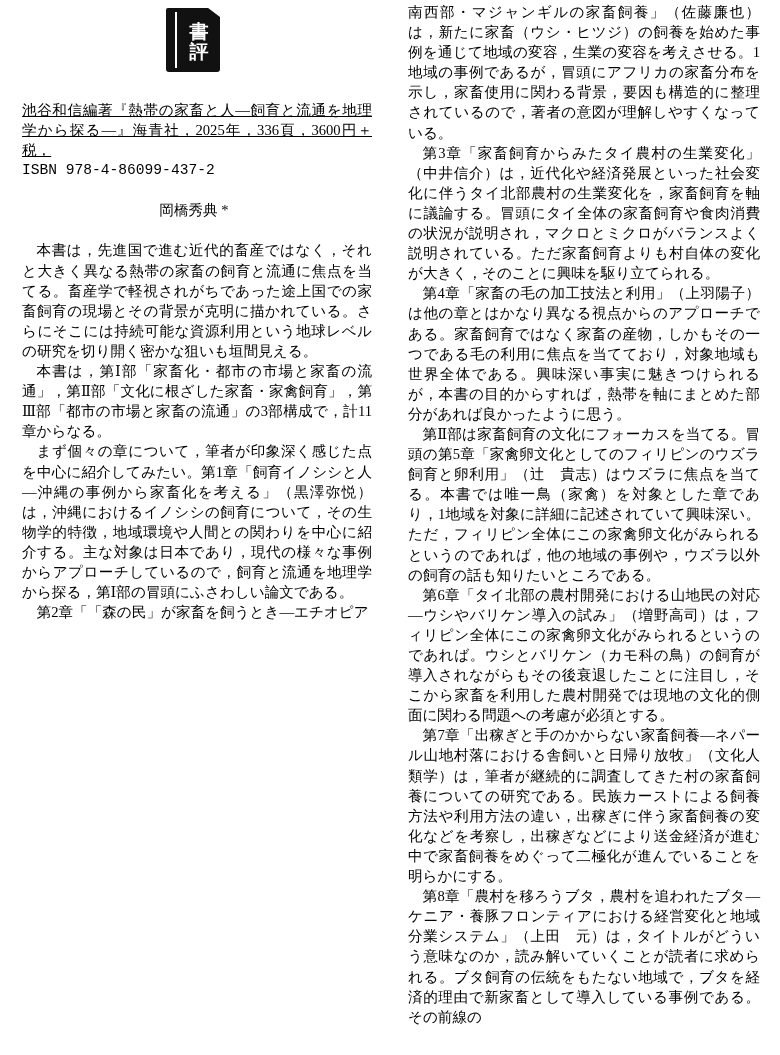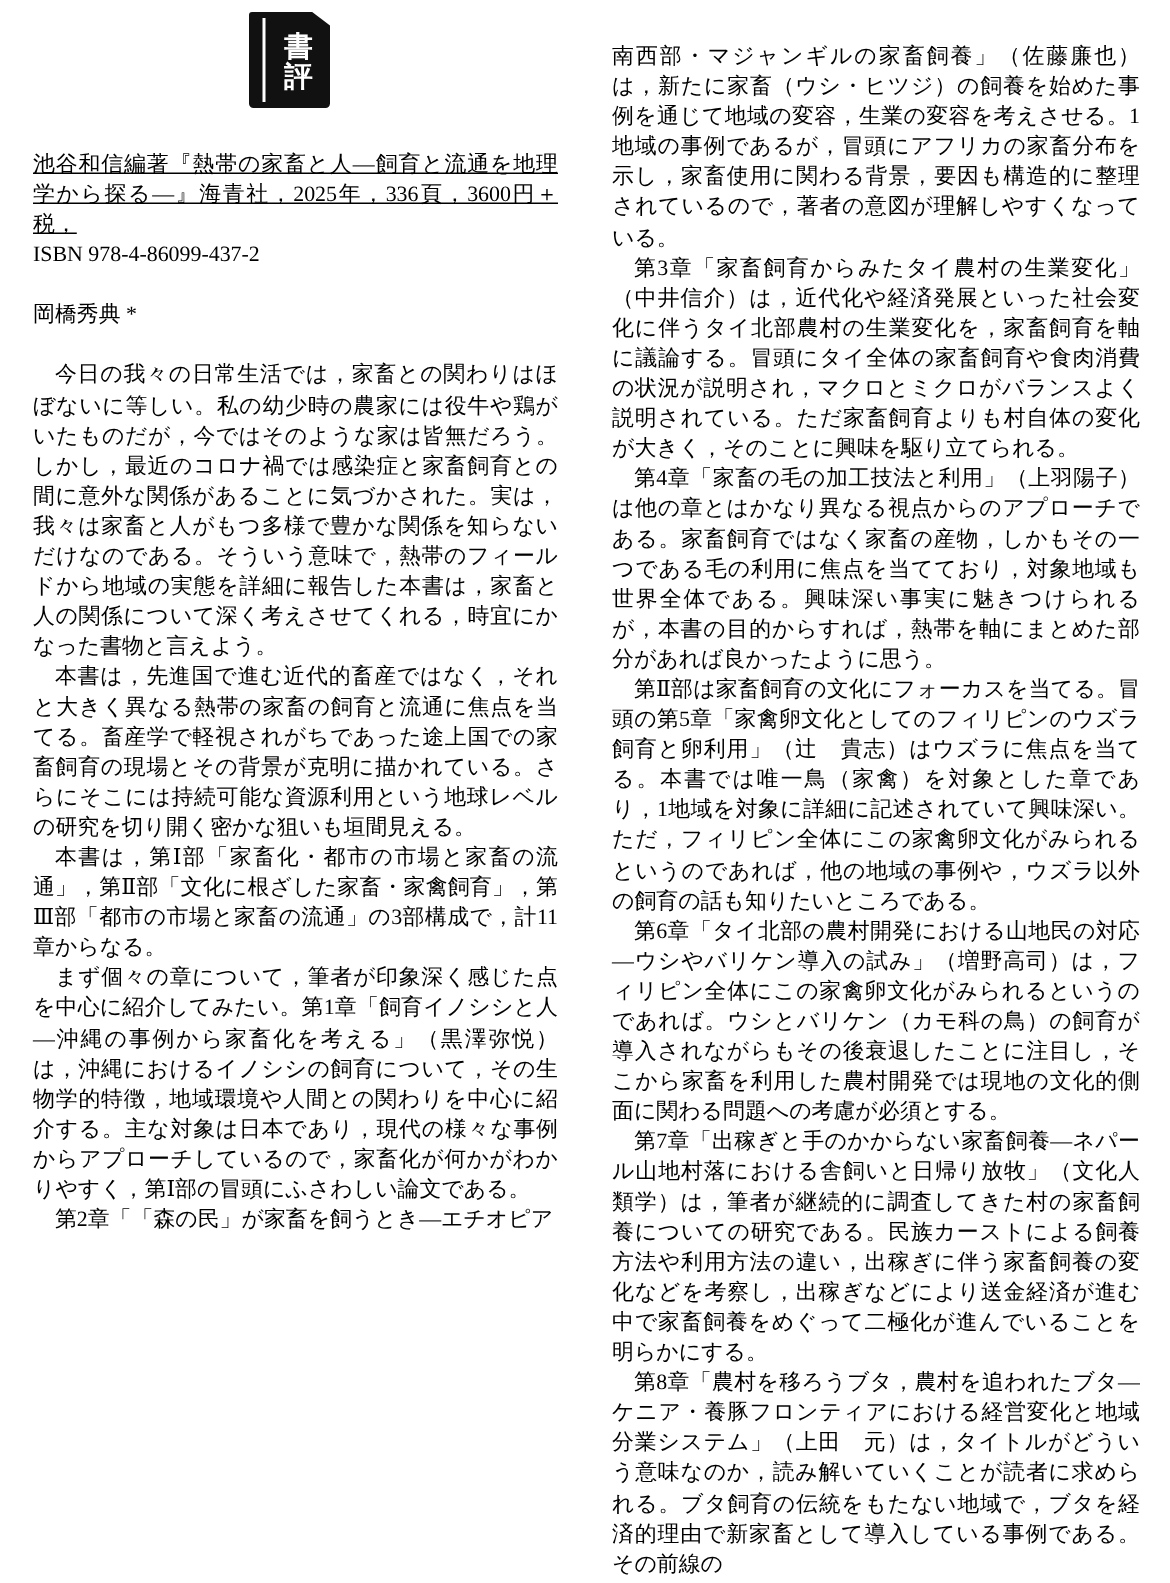--- a/index.html
+++ b/index.html
@@ -91,37 +91,37 @@
   .col {
     position: absolute;
     top: 0;
     width: 350px;
     font-size: 14.6px;
     line-height: 20.1px;
     text-align: justify;
     text-justify: inter-character;
   }
   .col-left  { left: 22px;  top: 100px; width: 350px; }
-  .col-right { left: 408px; top: 28px;  width: 352px; }
+  .col-right { left: 408px; top: 2px;  width: 352px; }
 
   .citation {
     margin: 0 0 0 0;
     text-indent: 0;
     text-align: justify;
     text-decoration: underline;
   }
   .isbn {
     margin: 0;
     text-indent: 0;
     text-align: left;
-    font-family: Liberation Serif, serif;
+    font-family: Liberation Mono, monospace;
   }
   .byline {
     margin: 20px 0 20px 0;
-    text-align: left;
+    text-align: center;
     padding-right: 6px;
   }
   p.body {
     margin: 0;
     text-indent: 1em;
     text-align: justify;
   }
   p.body.cont {
     text-indent: 0;
   }
@@ -141,24 +141,23 @@
         <span>評</span>
       </div>
     </div>
   </div>
 
   <div class="col col-left">
     <p class="citation">池谷和信編著『熱帯の家畜と人―飼育と流通を地理学から探る―』海青社，2025年，336頁，3600円＋税，</p>
     <p class="isbn">ISBN 978-4-86099-437-2</p>
     <p class="byline">岡橋秀典 *</p>
 
-    <p class="body">今日の我々の日常生活では，家畜との関わりはほぼないに等しい。私の幼少時の農家には役牛や鶏がいたものだが，今ではそのような家は皆無だろう。しかし，最近のコロナ禍では感染症と家畜飼育との間に意外な関係があることに気づかされた。実は，我々は家畜と人がもつ多様で豊かな関係を知らないだけなのである。そういう意味で，熱帯のフィールドから地域の実態を詳細に報告した本書は，家畜と人の関係について深く考えさせてくれる，時宜にかなった書物と言えよう。</p>
     <p class="body">本書は，先進国で進む近代的畜産ではなく，それと大きく異なる熱帯の家畜の飼育と流通に焦点を当てる。畜産学で軽視されがちであった途上国での家畜飼育の現場とその背景が克明に描かれている。さらにそこには持続可能な資源利用という地球レベルの研究を切り開く密かな狙いも垣間見える。</p>
     <p class="body">本書は，第Ⅰ部「家畜化・都市の市場と家畜の流通」，第Ⅱ部「文化に根ざした家畜・家禽飼育」，第Ⅲ部「都市の市場と家畜の流通」の3部構成で，計11章からなる。</p>
-    <p class="body">まず個々の章について，筆者が印象深く感じた点を中心に紹介してみたい。第1章「飼育イノシシと人―沖縄の事例から家畜化を考える」（黒澤弥悦）は，沖縄におけるイノシシの飼育について，その生物学的特徴，地域環境や人間との関わりを中心に紹介する。主な対象は日本であり，現代の様々な事例からアプローチしているので，家畜化が何かがわかりやすく，第Ⅰ部の冒頭にふさわしい論文である。</p>
+    <p class="body">まず個々の章について，筆者が印象深く感じた点を中心に紹介してみたい。第1章「飼育イノシシと人―沖縄の事例から家畜化を考える」（黒澤弥悦）は，沖縄におけるイノシシの飼育について，その生物学的特徴，地域環境や人間との関わりを中心に紹介する。主な対象は日本であり，現代の様々な事例からアプローチしているので，飼育と流通を地理学から探る，第Ⅰ部の冒頭にふさわしい論文である。</p>
     <p class="body">第2章「「森の民」が家畜を飼うとき―エチオピア</p>
   </div>
 
   <div class="col col-right">
     <p class="body cont">南西部・マジャンギルの家畜飼養」（佐藤廉也）は，新たに家畜（ウシ・ヒツジ）の飼養を始めた事例を通じて地域の変容，生業の変容を考えさせる。1地域の事例であるが，冒頭にアフリカの家畜分布を示し，家畜使用に関わる背景，要因も構造的に整理されているので，著者の意図が理解しやすくなっている。</p>
     <p class="body">第3章「家畜飼育からみたタイ農村の生業変化」（中井信介）は，近代化や経済発展といった社会変化に伴うタイ北部農村の生業変化を，家畜飼育を軸に議論する。冒頭にタイ全体の家畜飼育や食肉消費の状況が説明され，マクロとミクロがバランスよく説明されている。ただ家畜飼育よりも村自体の変化が大きく，そのことに興味を駆り立てられる。</p>
     <p class="body">第4章「家畜の毛の加工技法と利用」（上羽陽子）は他の章とはかなり異なる視点からのアプローチである。家畜飼育ではなく家畜の産物，しかもその一つである毛の利用に焦点を当てており，対象地域も世界全体である。興味深い事実に魅きつけられるが，本書の目的からすれば，熱帯を軸にまとめた部分があれば良かったように思う。</p>
     <p class="body">第Ⅱ部は家畜飼育の文化にフォーカスを当てる。冒頭の第5章「家禽卵文化としてのフィリピンのウズラ飼育と卵利用」（辻　貴志）はウズラに焦点を当てる。本書では唯一鳥（家禽）を対象とした章であり，1地域を対象に詳細に記述されていて興味深い。ただ，フィリピン全体にこの家禽卵文化がみられるというのであれば，他の地域の事例や，ウズラ以外の飼育の話も知りたいところである。</p>
     <p class="body">第6章「タイ北部の農村開発における山地民の対応―ウシやバリケン導入の試み」（増野高司）は，フィリピン全体にこの家禽卵文化がみられるというのであれば。ウシとバリケン（カモ科の鳥）の飼育が導入されながらもその後衰退したことに注目し，そこから家畜を利用した農村開発では現地の文化的側面に関わる問題への考慮が必須とする。</p>
     <p class="body">第7章「出稼ぎと手のかからない家畜飼養―ネパール山地村落における舎飼いと日帰り放牧」（文化人類学）は，筆者が継続的に調査してきた村の家畜飼養についての研究である。民族カーストによる飼養方法や利用方法の違い，出稼ぎに伴う家畜飼養の変化などを考察し，出稼ぎなどにより送金経済が進む中で家畜飼養をめぐって二極化が進んでいることを明らかにする。</p>

